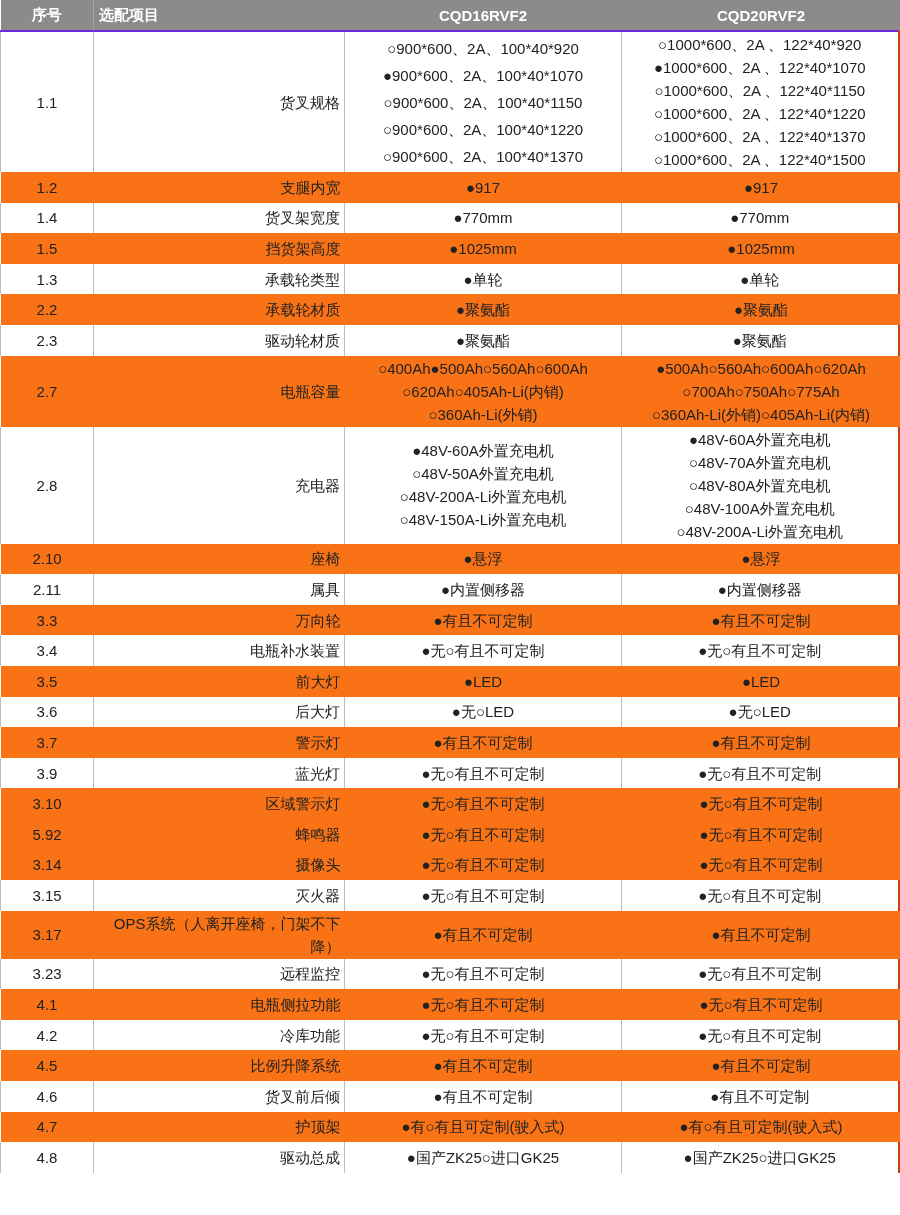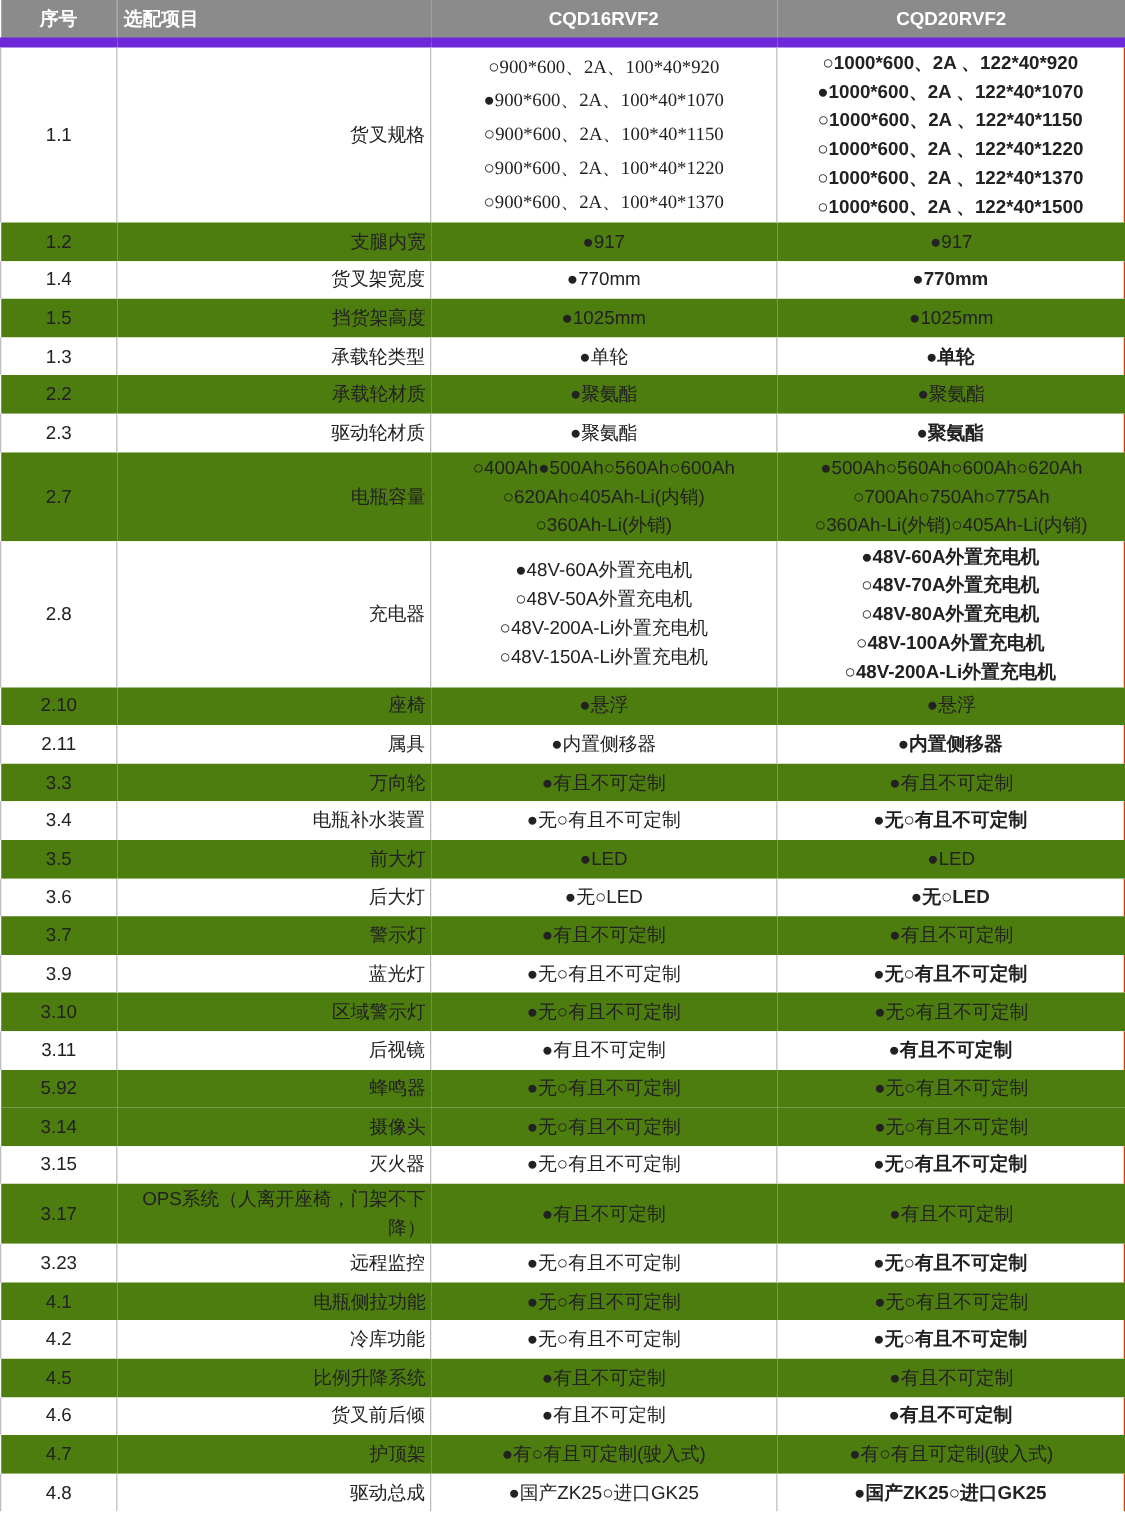--- a/index.html
+++ b/index.html
@@ -1,33 +1,33 @@
 <!DOCTYPE html>
 <html><head>
 <meta charset="utf-8">
 <style>
   html,body{margin:0;padding:0;background:#ffffff;}
   body{font-family:"Liberation Sans","DejaVu Sans",sans-serif;color:#222;}
   .sheet{width:900px;height:1215px;background:#fff;position:relative;overflow:hidden;}
   table{width:900px;table-layout:fixed;border-collapse:collapse;}
   col.w0{width:93px;} col.w1{width:251px;} col.w2{width:277px;} col.w3{width:279px;}
   th{background:#8b8b8b;color:#fff;font-size:15px;font-weight:bold;height:30px;
-     padding:0 4px;border-bottom:8px solid #6d28d9;vertical-align:middle;margin-top:20px;}
+     padding:0 4px;border-bottom:2px solid #6d28d9;vertical-align:middle;margin-top:20px;}
   th.h-no{text-align:center;}
   th.h-item{text-align:left;padding-left:5px;border-left:1px solid #a5a5a5;}
   th.h-model{text-align:center;}
   td{font-size:15px;height:28.6px;padding:1px 4px;vertical-align:middle;
      white-space:pre-line;line-height:23px;background:#fff;}
   td.c0{text-align:center;}
   td.c1{text-align:right;padding-left:5px;}
   td.c2,td.c3{text-align:center;}
-  tr.gray td{background:#4d7c0f;}
+  tr.gray td{background:#f97316;}
   tr.white td{border-left:1px solid #bdbdbd;}
-  tr.white td:last-child{border-right:4px solid #c2410c;font-weight:bold;}
-  .row-0 .c2{line-height:27px;font-family:Liberation Serif, serif;}
+  tr.white td:last-child{border-right:6px solid #c2410c;}
+  .row-0 .c2{line-height:27px;}
 </style>
 </head>
 <body>
 
 <div class="sheet">
   <table>
     <colgroup>
       <col class="w0">
         <col class="w1">
         <col class="w2">
@@ -163,26 +163,20 @@
           <td class="c1">蓝光灯</td>
           <td class="c2">●无○有且不可定制</td>
           <td class="c3">●无○有且不可定制</td>
         </tr>
         <tr class="gray row-17">
           <td class="c0">3.10</td>
           <td class="c1">区域警示灯</td>
           <td class="c2">●无○有且不可定制</td>
           <td class="c3">●无○有且不可定制</td>
         </tr>
-        <tr class="white row-18">
-          <td class="c0">3.11</td>
-          <td class="c1">后视镜</td>
-          <td class="c2">●有且不可定制</td>
-          <td class="c3">●有且不可定制</td>
-        </tr>
         <tr class="gray row-19">
           <td class="c0">5.92</td>
           <td class="c1">蜂鸣器</td>
           <td class="c2">●无○有且不可定制</td>
           <td class="c3">●无○有且不可定制</td>
         </tr>
         <tr class="gray row-21">
           <td class="c0">3.14</td>
           <td class="c1">摄像头</td>
           <td class="c2">●无○有且不可定制</td>

